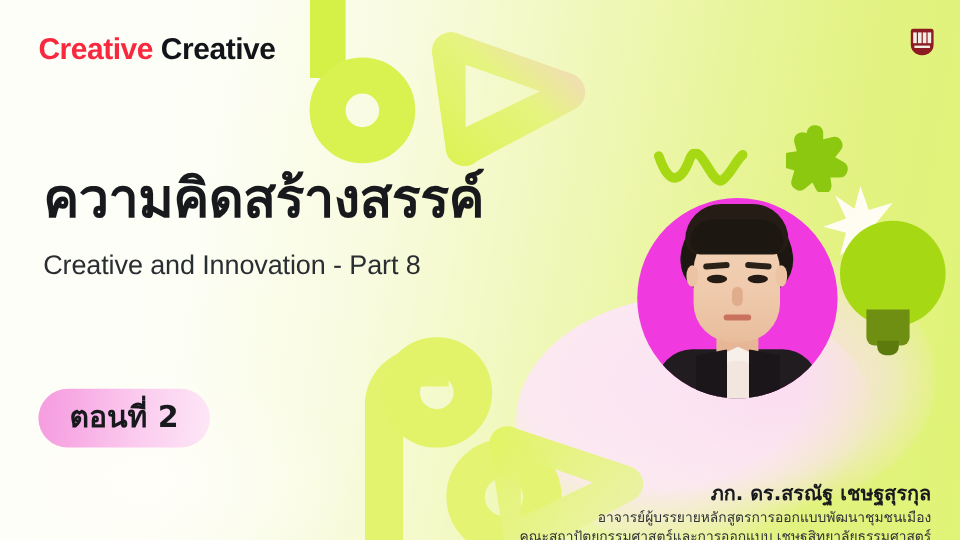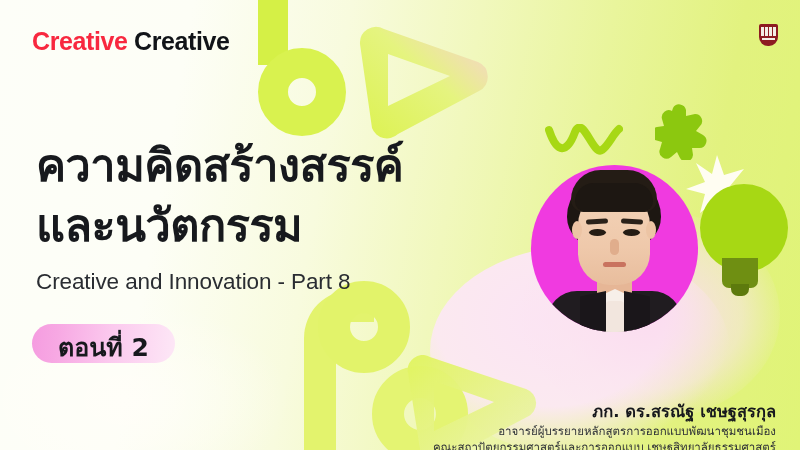--- a/index.html
+++ b/index.html
@@ -148,21 +148,21 @@
     line-height:1.34; letter-spacing:-0.5px; white-space:nowrap;
   }
   #subtitle-en {
     margin-top:12px;
     font-size:22.5px; font-weight:400; color:#2a2d32;
     letter-spacing:-0.1px; white-space:nowrap;
   }
 
   #episode-badge {
     position:absolute; left:32px; top:324px;
-    padding:8px 26px 0 26px;
+    padding:8px 26px 10px 26px;
     border-radius:28px;
     background:linear-gradient(95deg,#f59ce0 0%, #f7a8e3 18%, #fbc9ee 55%, #fde7f6 100%);
     font-family:"DejaVu Sans","Liberation Sans",sans-serif;
     font-size:25px; font-weight:600; color:#17191d;
     line-height:1.25; white-space:nowrap;
   }
 
   
   #portrait {
     position:absolute; left:531px; top:165px;
@@ -297,21 +297,20 @@
       <span class="bar b1"></span>
         <span class="bar b2"></span>
       <span class="bar b3"></span>
         <span class="bar b4"></span>
       <span class="bar b5"></span>
     </div>
   </div>
 
   <div id="headline">
     <div class="th-title">ความคิดสร้างสรรค์</div>
-    <div class="th-title">และนวัตกรรม</div>
     <div id="subtitle-en">Creative and Innovation - Part 8</div>
   </div>
 
   <div id="episode-badge">ตอนที่ 2</div>
 
   <div id="portrait">
     <div class="suit"></div>
     <div class="neck"></div>
     <div class="shirt"></div>
     <div class="tie"></div>

